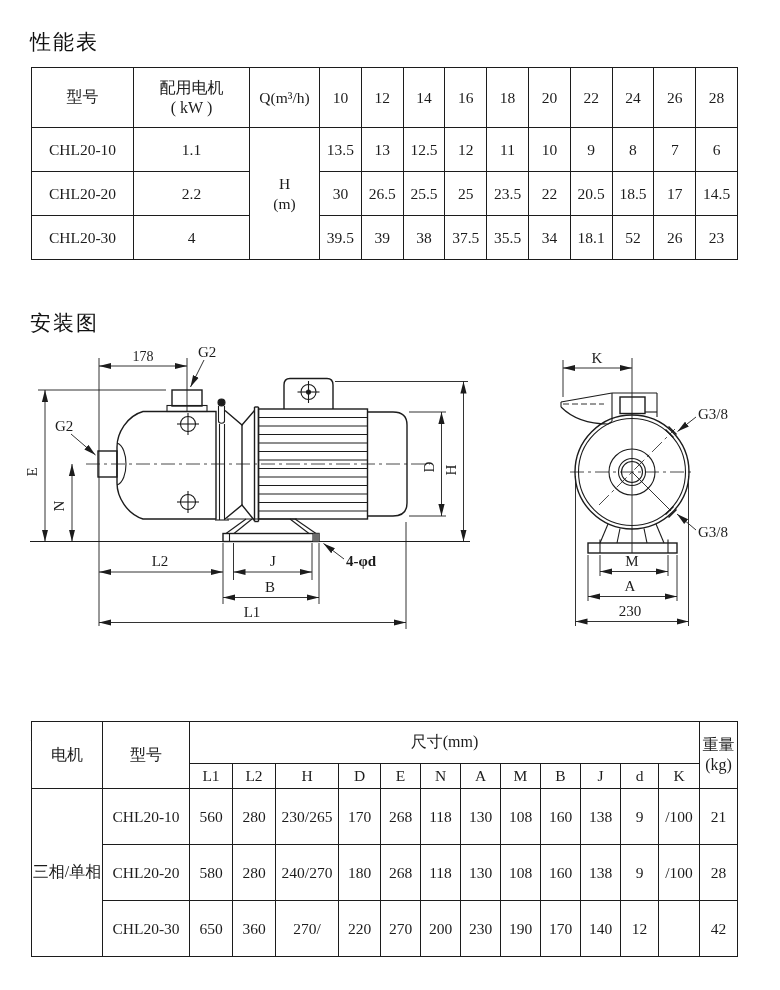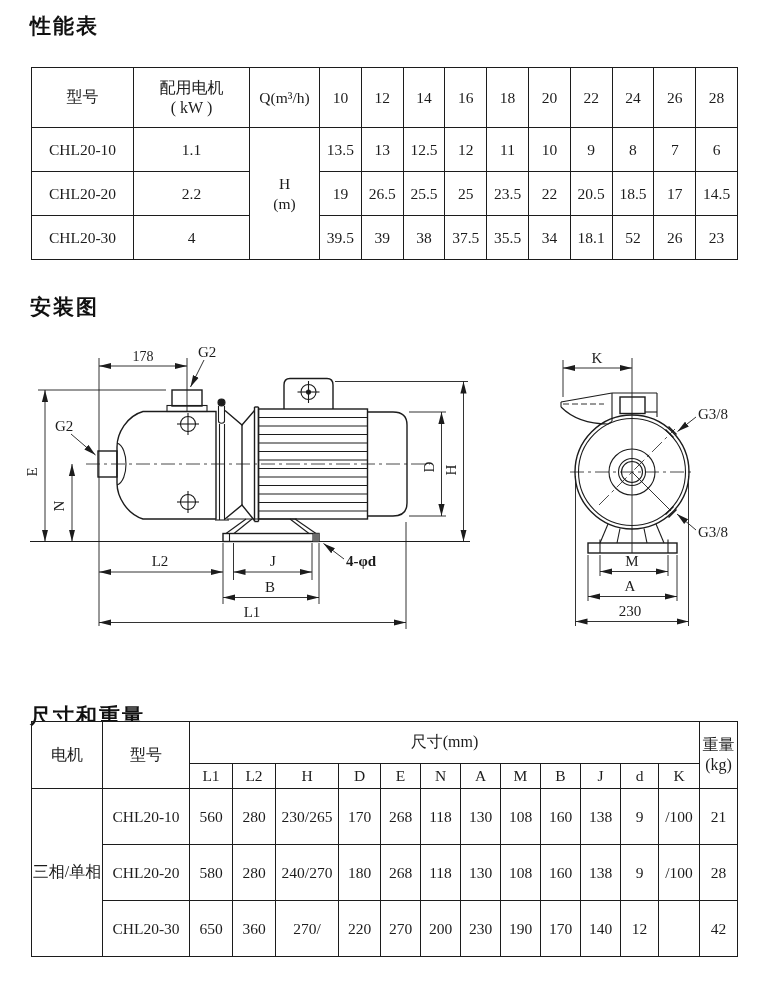--- a/index.html
+++ b/index.html
@@ -1,25 +1,25 @@
 <!DOCTYPE html>
 <html><head>
 <meta charset="utf-8">
 <style>
   html,body{margin:0;padding:0;background:#fff;}
   body{width:780px;height:990px;position:relative;font-family:"Liberation Serif",serif;color:#1c1c1c;}
-  .sec-title{position:absolute;left:30px;font-family:"Liberation Sans",sans-serif;font-weight:700;font-size:21px;letter-spacing:2px;color:#111;}
+  .sec-title{position:absolute;left:30px;font-family:"Liberation Sans",sans-serif;font-weight:400;font-size:21px;letter-spacing:2px;color:#111;margin-top:16px;}
   table{border-collapse:collapse;table-layout:fixed;position:absolute;left:31px;background:#fff;padding-left:28px;}
   td{border:1.6px solid #1c1c1c;text-align:center;vertical-align:middle;font-size:15.5px;padding:0;overflow:hidden;}
   .cjk{font-size:16px;}
   .pre{white-space:pre-line;line-height:1.25;}
   #perf-table{top:67px;width:706px;}
   #perf-table tr.hdr td{height:59px;}
   #perf-table tr.data td{height:43px;}
-  #dims-table{top:721px;width:706px;border-radius:17px;}
+  #dims-table{top:721px;width:706px;}
   #dims-table tr.r1 td{height:41px;}
   #dims-table tr.r2 td{height:24px;}
   #dims-table tr.data td{height:55px;}
   svg{position:absolute;left:0;top:340px;}
   svg text{font-family:"Liberation Serif",serif;font-size:15px;fill:#1c1c1c;}
   .obj{stroke:#1c1c1c;stroke-width:1.4;fill:none;}
   .obj2{stroke:#1c1c1c;stroke-width:1.1;fill:none;}
   .dim{stroke:#1c1c1c;stroke-width:0.9;fill:none;}
   .cl{stroke:#1c1c1c;stroke-width:0.8;fill:none;stroke-dasharray:14 4 3 4;}
   .hid{stroke:#1c1c1c;stroke-width:0.9;fill:none;stroke-dasharray:6 3;}
@@ -76,21 +76,21 @@
     <td>11</td>
     <td>10</td>
     <td>9</td>
     <td>8</td>
     <td>7</td>
     <td>6</td>
   </tr>
   <tr class="data">
     <td>CHL20-20</td>
     <td>2.2</td>
-    <td>19</td>
+    <td>30</td>
     <td>26.5</td>
     <td>25.5</td>
     <td>25</td>
     <td>23.5</td>
     <td>22</td>
     <td>20.5</td>
     <td>18.5</td>
     <td>17</td>
     <td>14.5</td>
   </tr>

